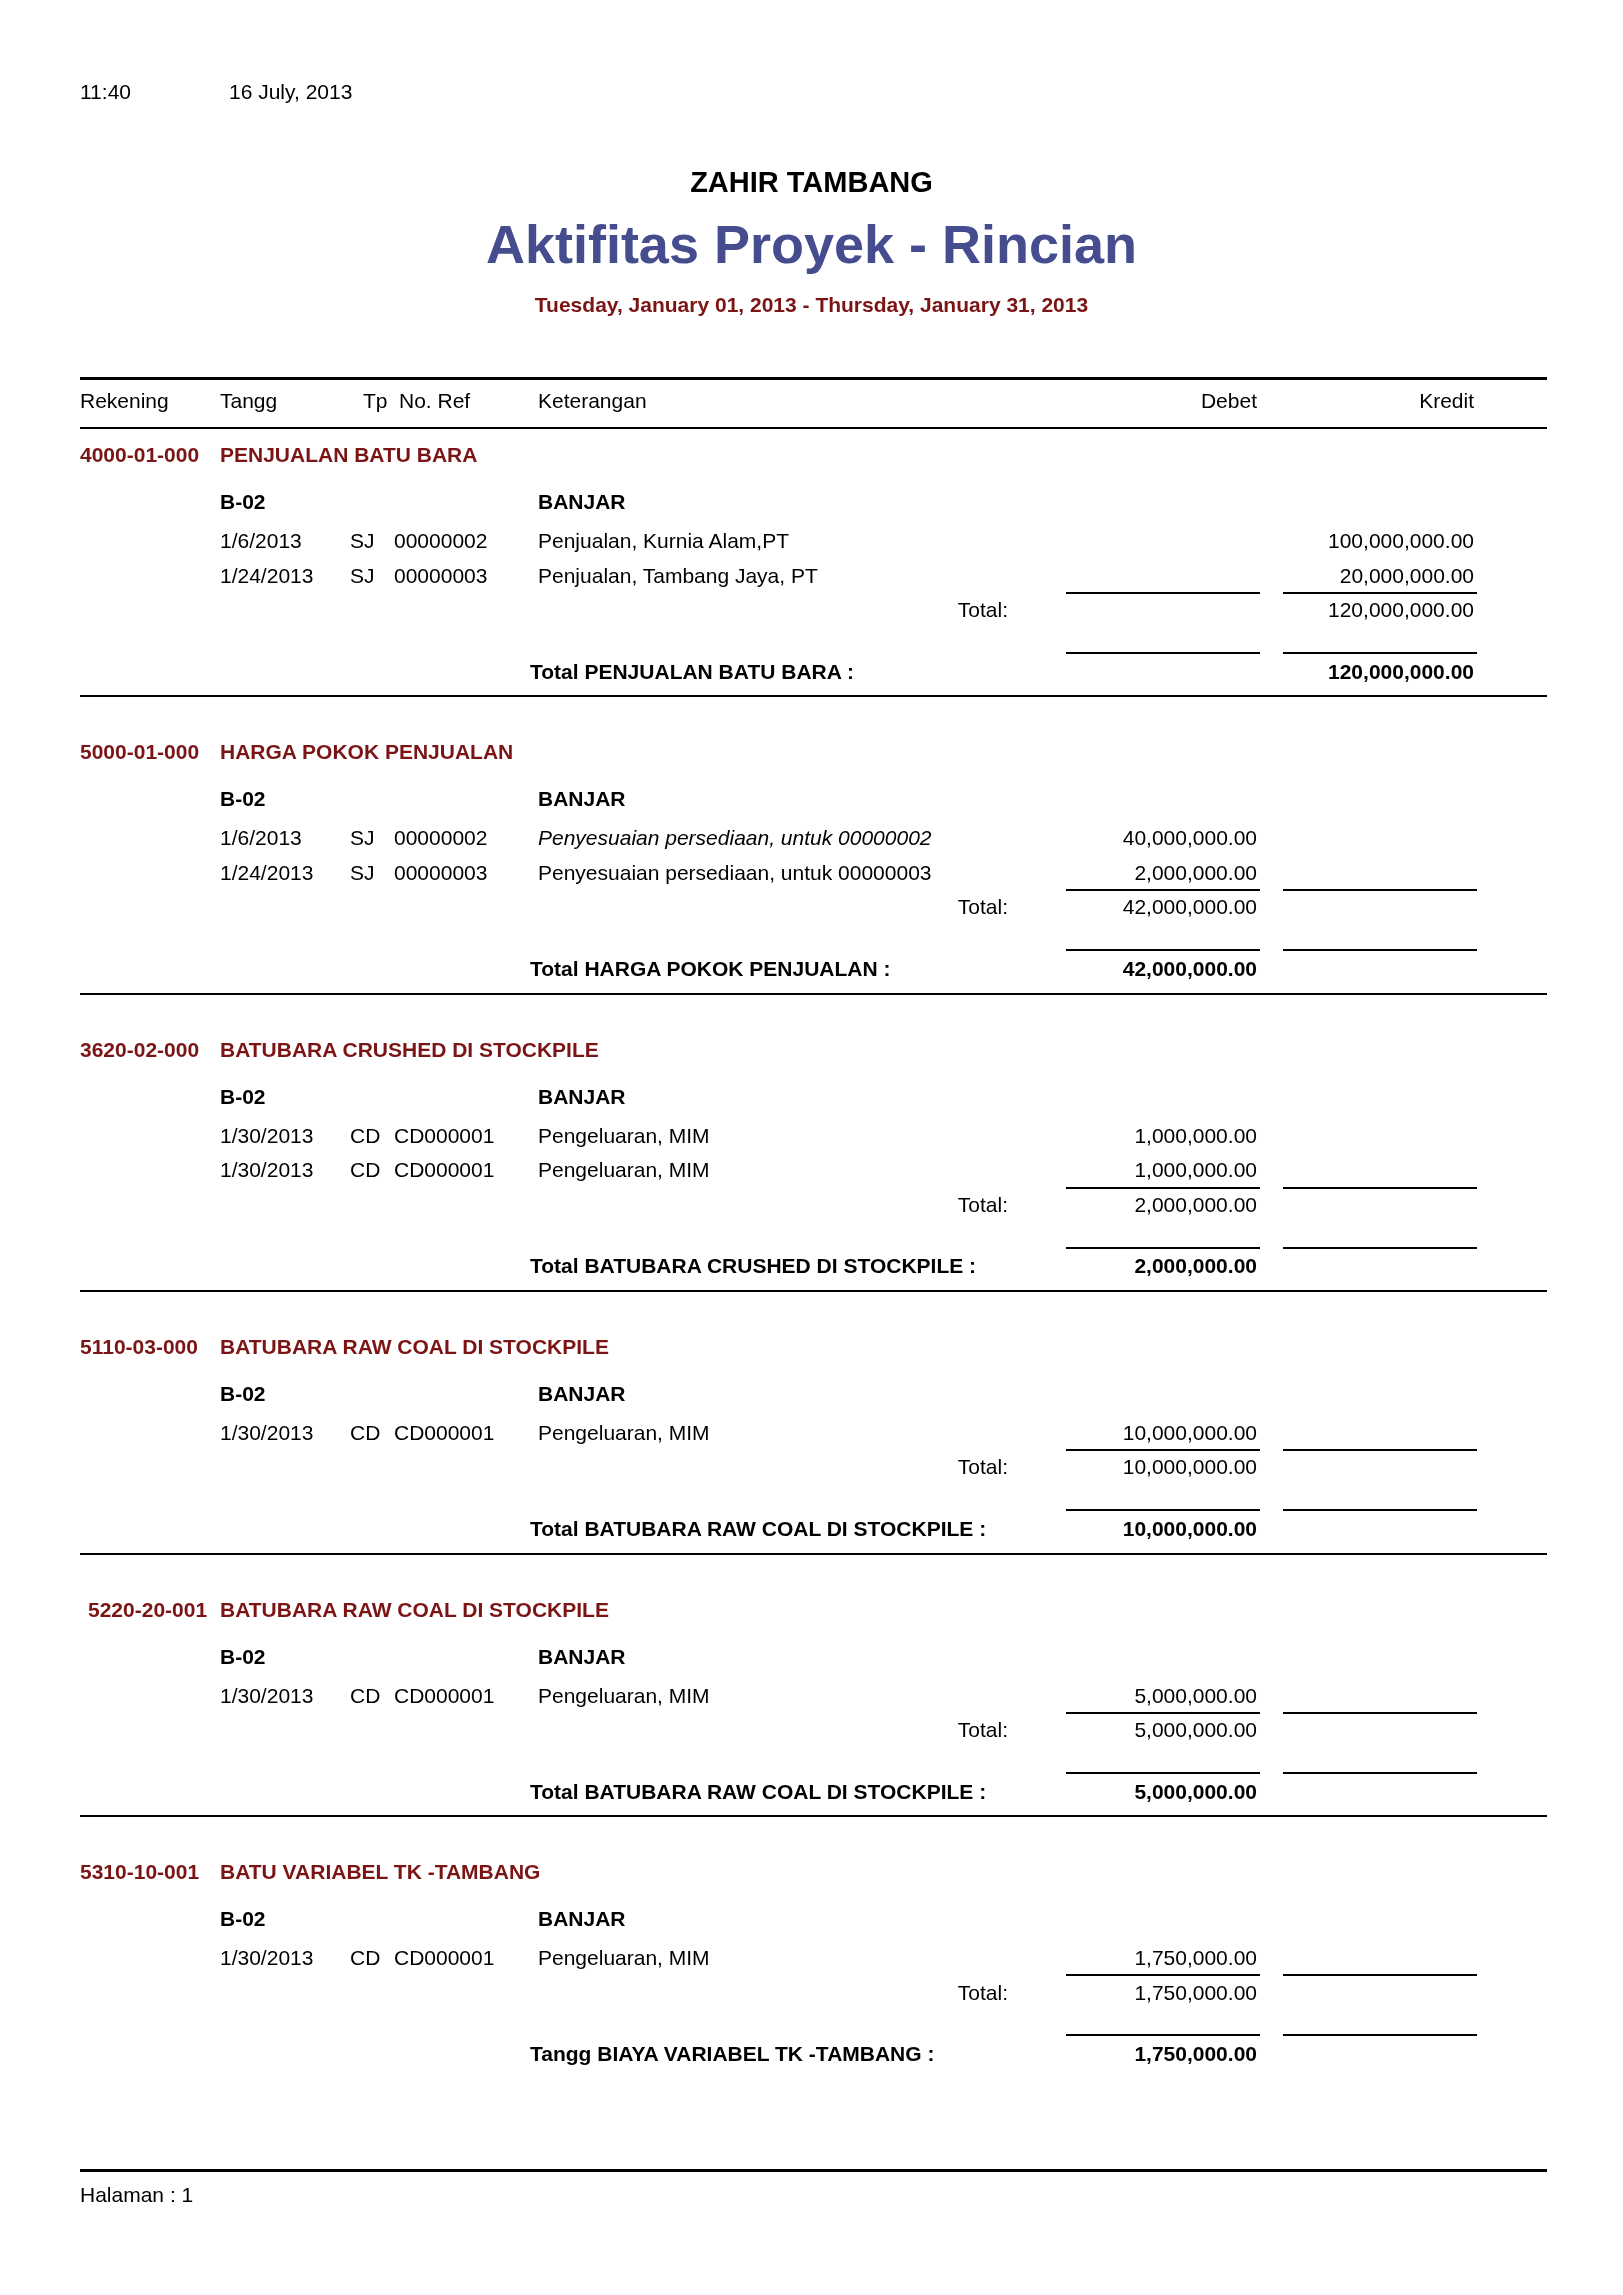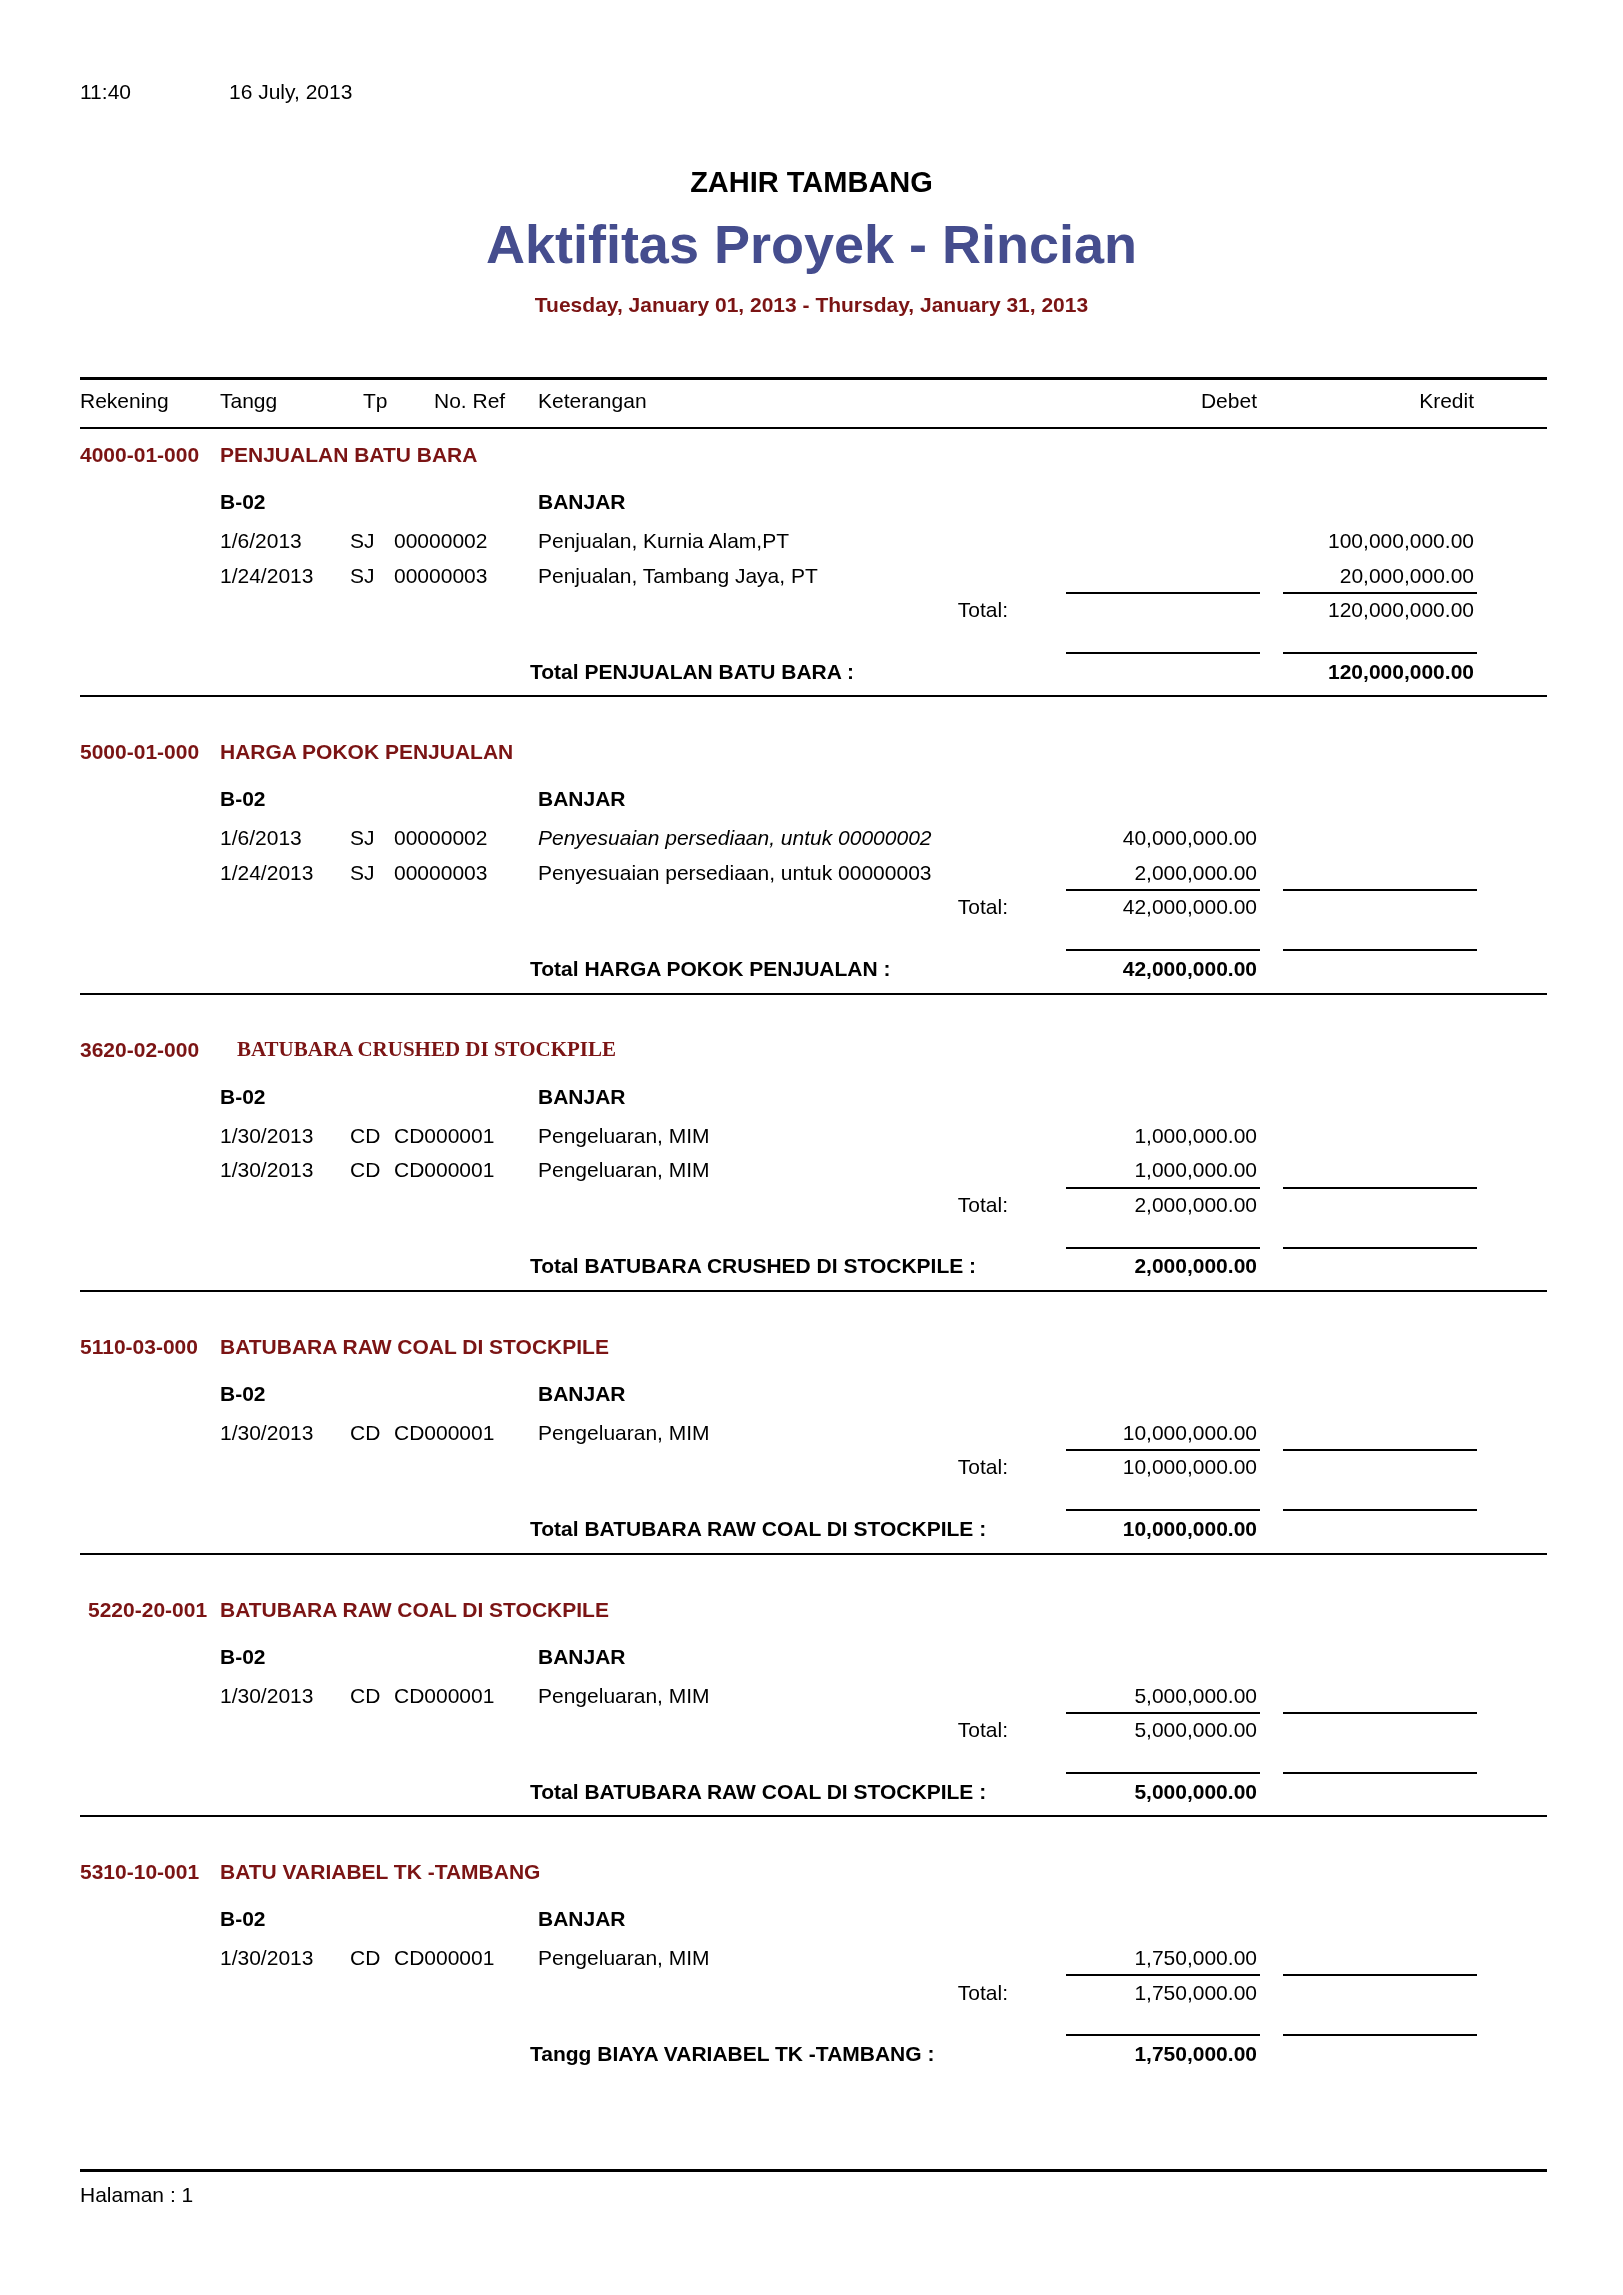--- a/index.html
+++ b/index.html
@@ -25,21 +25,21 @@
 <div id="print-time" class="abs txt">11:40</div>
 <div id="print-date" class="abs txt">16 July, 2013</div>
 <div id="company" class="abs">ZAHIR TAMBANG</div>
 <div id="title" class="abs">Aktifitas Proyek - Rincian</div>
 <div id="period" class="abs">Tuesday, January 01, 2013 - Thursday, January 31, 2013</div>
 
 <div class="rule" style="left:80px; width:1467px; top:377px; height:3.3px;"></div>
 <div class="abs txt" style="left:80px; top:388px;">Rekening</div>
 <div class="abs txt" style="left:220px; top:388px;">Tangg</div>
 <div class="abs txt" style="left:363px; top:388px;">Tp</div>
-<div class="abs txt" style="left:434px; top:388px;text-align:right;">No. Ref</div>
+<div class="abs txt" style="left:399px; top:388px;text-align:right;">No. Ref</div>
 <div class="abs txt" style="left:538px; top:388px;text-align:center;">Keterangan</div>
 <div class="abs txt right" style="left:1061px; width:196px; top:388px;">Debet</div>
 <div class="abs txt right" style="left:1278px; width:196px; top:388px;">Kredit</div>
 <div class="rule" style="left:80px; width:1467px; top:427px; height:2px;"></div>
 
 <div id="sections">
     <div class="section" style="top:0;">
       <div class="abs txt bold red" style="left:80px; top:442px;">4000-01-000</div>
       <div class="abs txt bold red" style="left:220px; top:442px;">PENJUALAN BATU BARA</div>
       <div class="abs txt bold" style="left:220px; top:489px;">B-02</div>
@@ -100,21 +100,21 @@
       <div class="abs txt right" style="left:1245px; width:229px; top:894px;"></div>
       <div class="rule thin" style="left:1066px; width:194px; top:949px;"></div>
       <div class="rule thin" style="left:1283px; width:194px; top:949px;"></div>
       <div class="abs txt bold" style="left:530px; top:956px;">Total HARGA POKOK PENJUALAN :</div>
       <div class="abs txt bold right" style="left:1028px; width:229px; top:956px;">42,000,000.00</div>
       <div class="abs txt bold right" style="left:1245px; width:229px; top:956px;"></div>
     </div>
     <div class="section" style="top:0;">
       <div class="rule" style="left:80px; width:1467px; top:993px; height:2px;"></div>
       <div class="abs txt bold red" style="left:80px; top:1037px;">3620-02-000</div>
-      <div class="abs txt bold red" style="left:237px; top:1037px;font-family:Liberation Serif, serif;">BATUBARA CRUSHED DI STOCKPILE</div>
+      <div class="abs txt bold red" style="left:220px; top:1037px;">BATUBARA CRUSHED DI STOCKPILE</div>
       <div class="abs txt bold" style="left:220px; top:1084px;">B-02</div>
       <div class="abs txt bold" style="left:538px; top:1084px;">BANJAR</div>
       <div>
         <div class="abs txt" style="left:220px; top:1123px;">1/30/2013</div>
         <div class="abs txt" style="left:350px; top:1123px;">CD</div>
         <div class="abs txt" style="left:394px; top:1123px;">CD000001</div>
         <div class="abs txt" style="left:538px; top:1123px;">Pengeluaran, MIM</div>
         <div class="abs txt right" style="left:1028px; width:229px; top:1123px;">1,000,000.00</div>
         <div class="abs txt right" style="left:1245px; width:229px; top:1123px;"></div>
       </div>

